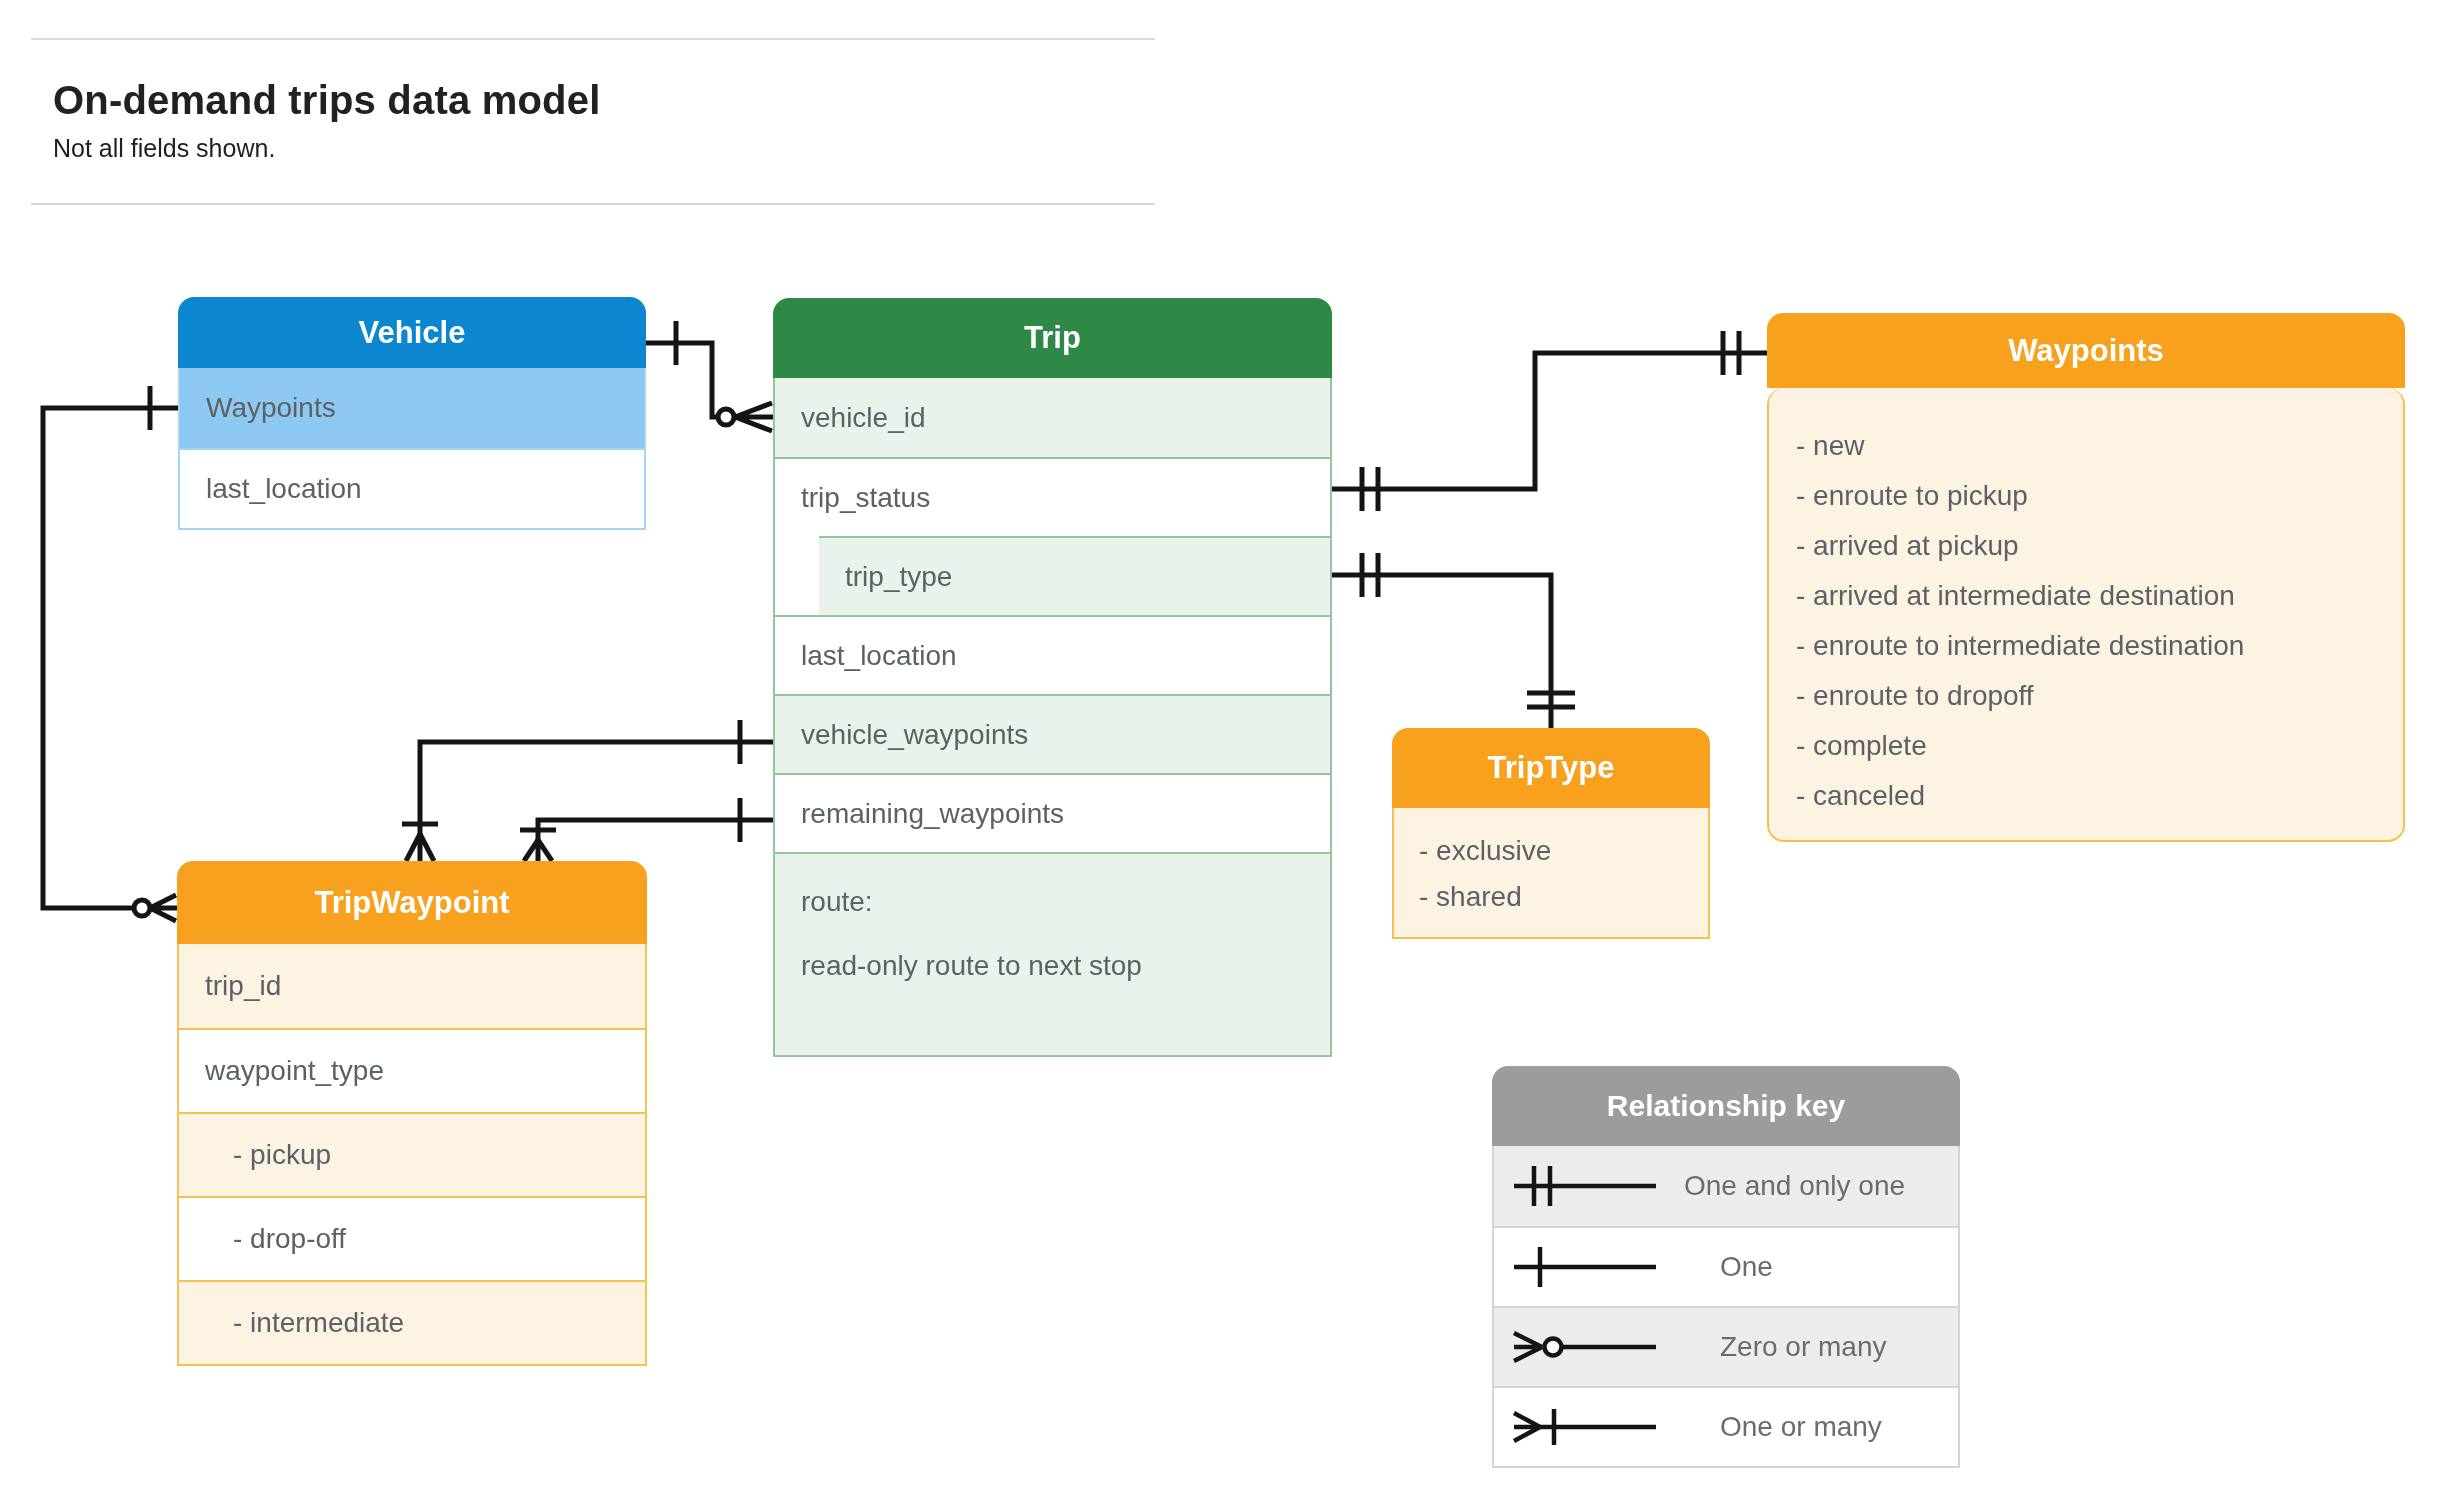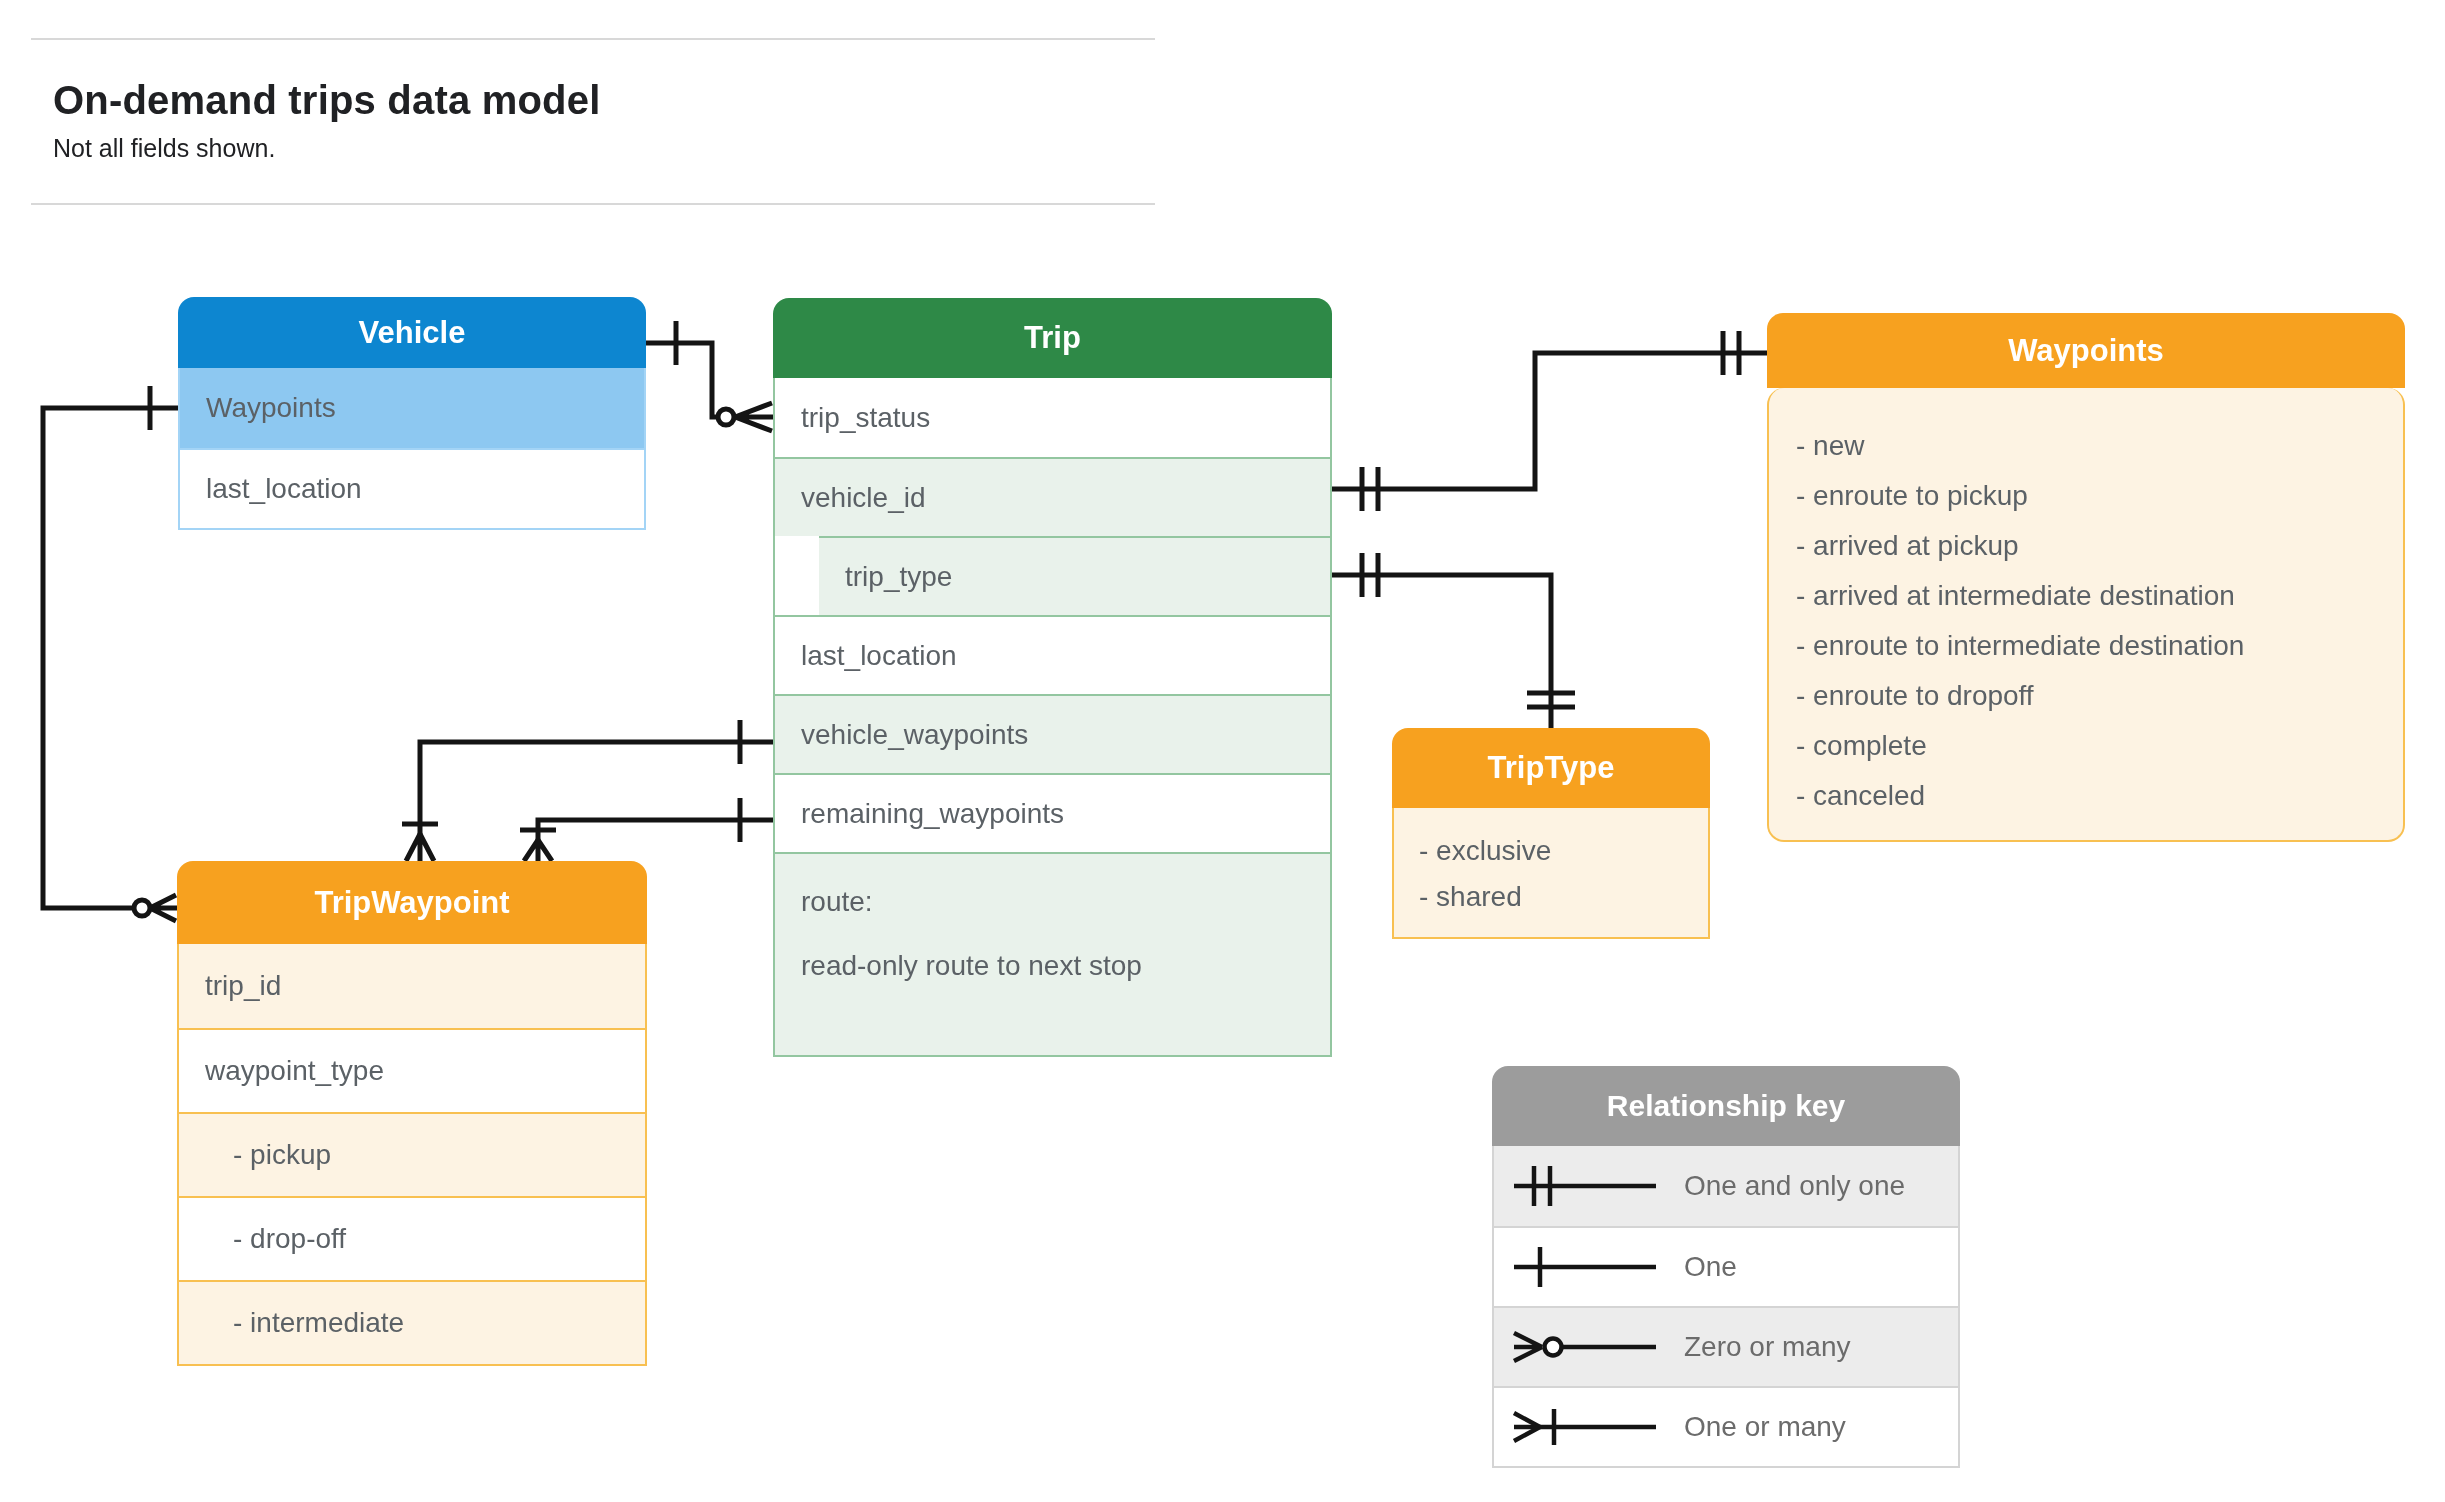--- a/index.html
+++ b/index.html
@@ -40,21 +40,21 @@
   .orange .entity-body{border-color:var(--orange-border);}
   .orange .frow + .frow{border-top-color:var(--orange-border);}
   .row-tint-cream{background:var(--cream);}
   .enum-body{box-sizing:border-box;background:var(--cream);}
   .enum-item{font-size:28px;color:var(--text-field);line-height:50px;white-space:nowrap;}
   .indent{padding-left:54px;}
 
   
   .legend .entity-header{background:var(--gray-header);font-size:30px;}
   .legend .entity-body{border-color:var(--gray-border);}
-  .legend .frow + .frow{border-top-color:var(--gray-border);}
+  .legend .frow + .frow{border-top-color:var(--gray-border);gap:36px;}
   .legend .frow{padding-left:16px;color:var(--text-legend);}
   .row-tint-gray{background:var(--gray-row);}
   .sym{flex:0 0 auto;}
   .legend-label{margin-left:24px;font-size:28px;}
 
   .wires{position:absolute;left:0;top:0;z-index:1;pointer-events:none;}
   .wires path,.wires line{stroke:var(--line-black);stroke-width:5;fill:none;}
   .wires circle{stroke:var(--line-black);stroke-width:5;fill:#fff;}
 </style>
 </head>
@@ -118,22 +118,22 @@
     <div class="entity-header" style="height:71px;">Vehicle</div>
     <div class="entity-body">
       <div class="frow" style="height:80px;background:var(--blue-row);">Waypoints</div>
       <div class="frow" style="height:80px;">last_location</div>
     </div>
   </div>
 
   <div class="entity trip" style="left:773px;top:298px;width:559px;">
     <div class="entity-header" style="height:80px;">Trip</div>
     <div class="entity-body">
+      <div class="frow row-tint-green" style="height:79px;">vehicle_id</div>
       <div class="frow" style="height:79px;">trip_status</div>
-      <div class="frow row-tint-green" style="height:79px;">vehicle_id</div>
       <div class="frow row-tint-green" style="height:79px;margin-left:44px;">trip_type</div>
       <div class="frow" style="height:79px;">last_location</div>
       <div class="frow row-tint-green" style="height:79px;">vehicle_waypoints</div>
       <div class="frow" style="height:79px;">remaining_waypoints</div>
       <div class="frow row-tint-green route-row" style="height:203px;">
         <span class="route-line">route:</span>
         <span class="route-line route-line2">read-only route to next stop</span>
       </div>
     </div>
   </div>

